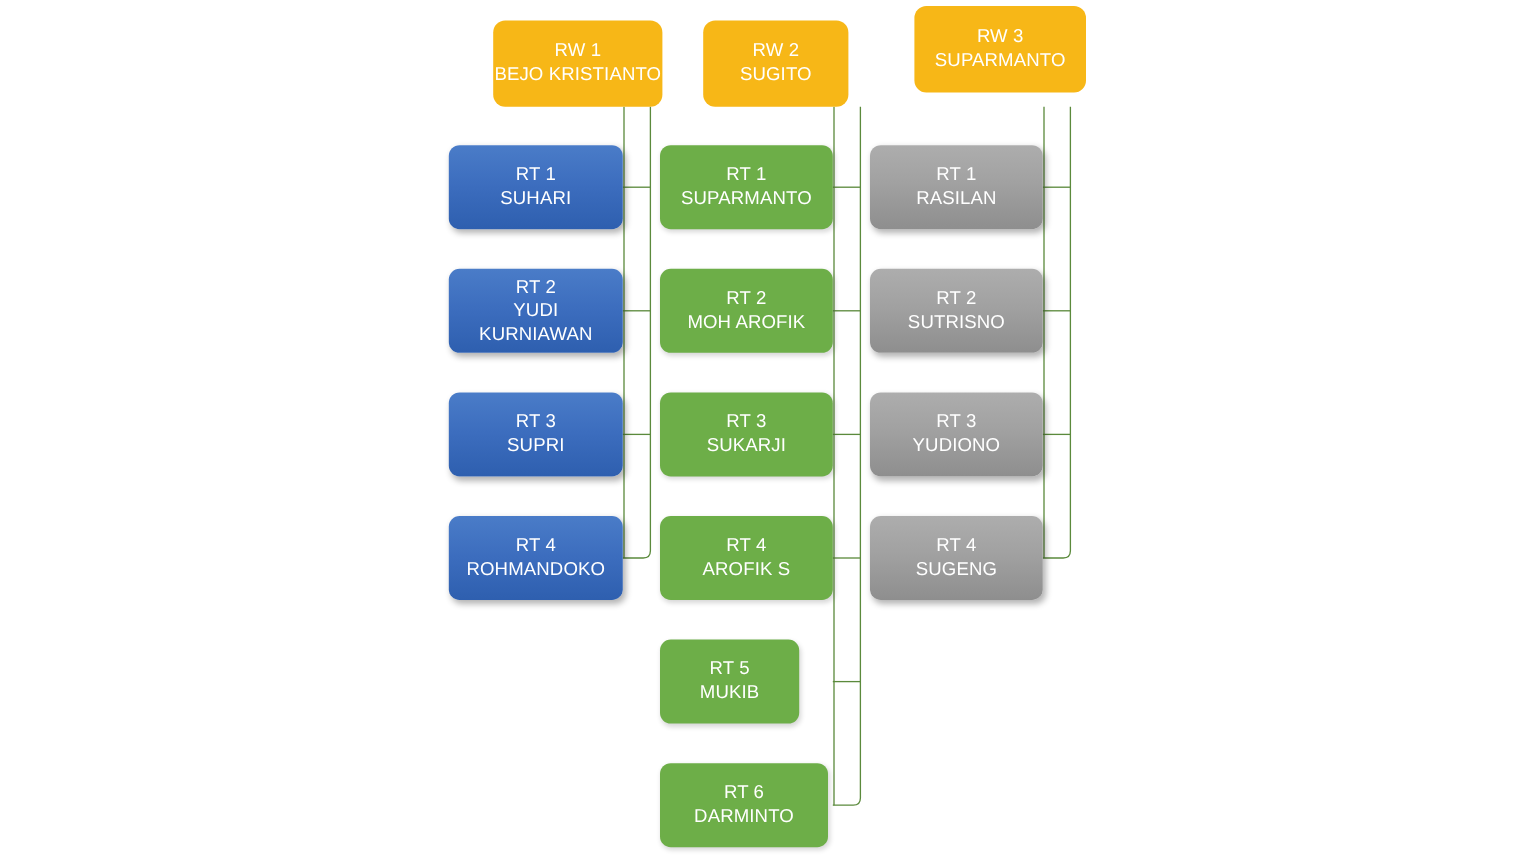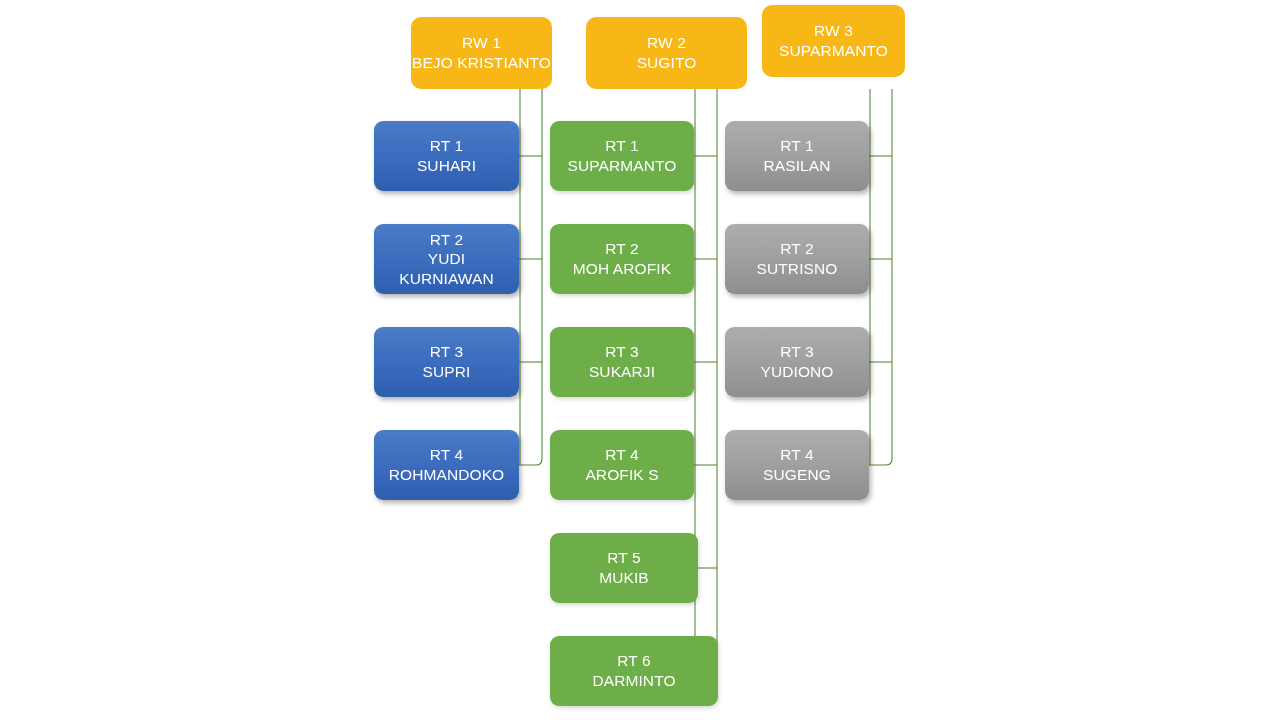--- a/index.html
+++ b/index.html
@@ -125,45 +125,45 @@
         <span class="line">KURNIAWAN</span>
       </div>
       <div class="node node-blue" style="left: 374px; top: 327px; width: 145px; height: 70px;">
         <span class="line">RT 3</span>
         <span class="line">SUPRI</span>
       </div>
       <div class="node node-blue" style="left: 374px; top: 430px; width: 145px; height: 70px;">
         <span class="line">RT 4</span>
         <span class="line">ROHMANDOKO</span>
       </div>
-      <div class="node node-root" style="left: 586px; top: 17px; width: 161px; height: 72px;">
+      <div class="node node-root" style="left: 586px; top: 17px; width: 121px; height: 72px;">
         <span class="line">RW 2</span>
         <span class="line">SUGITO</span>
       </div>
       <div class="node node-green" style="left: 550px; top: 121px; width: 144px; height: 70px;">
         <span class="line">RT 1</span>
         <span class="line">SUPARMANTO</span>
       </div>
       <div class="node node-green" style="left: 550px; top: 224px; width: 144px; height: 70px;">
         <span class="line">RT 2</span>
         <span class="line">MOH AROFIK</span>
       </div>
       <div class="node node-green" style="left: 550px; top: 327px; width: 144px; height: 70px;">
         <span class="line">RT 3</span>
         <span class="line">SUKARJI</span>
       </div>
       <div class="node node-green" style="left: 550px; top: 430px; width: 144px; height: 70px;">
         <span class="line">RT 4</span>
         <span class="line">AROFIK S</span>
       </div>
-      <div class="node node-green" style="left: 550px; top: 533px; width: 148px; height: 70px;">
+      <div class="node node-green" style="left: 550px; top: 533px; width: 116px; height: 70px;">
         <span class="line">RT 5</span>
         <span class="line">MUKIB</span>
       </div>
-      <div class="node node-green" style="left: 550px; top: 636px; width: 168px; height: 70px;">
+      <div class="node node-green" style="left: 550px; top: 636px; width: 140px; height: 70px;">
         <span class="line">RT 6</span>
         <span class="line">DARMINTO</span>
       </div>
       <div class="node node-root" style="left: 762px; top: 5px; width: 143px; height: 72px;">
         <span class="line">RW 3</span>
         <span class="line">SUPARMANTO</span>
       </div>
       <div class="node node-gray" style="left: 725px; top: 121px; width: 144px; height: 70px;">
         <span class="line">RT 1</span>
         <span class="line">RASILAN</span>

